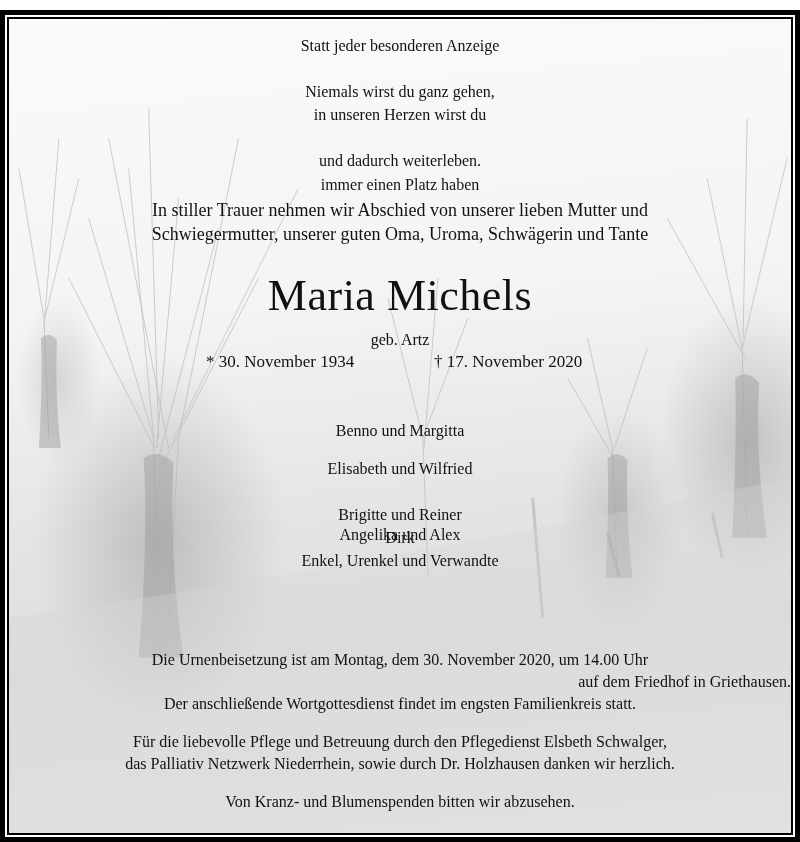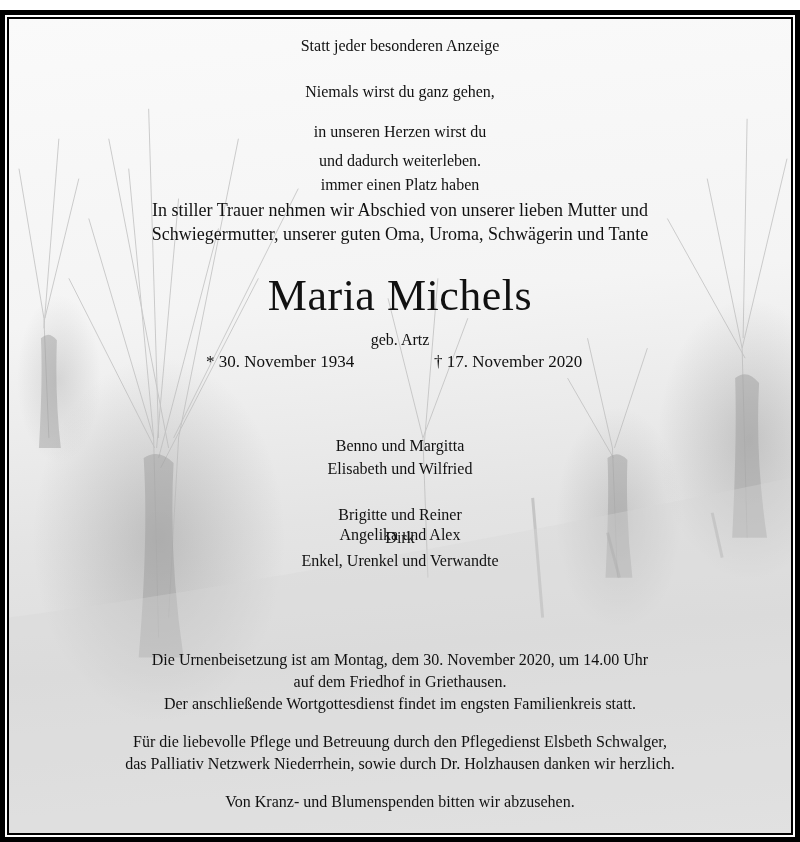--- a/index.html
+++ b/index.html
@@ -60,52 +60,52 @@
         </g>
         <path d="M0 600 Q300 560 784 460 L784 816 L0 816 Z" fill="#d8d8d8" opacity="0.35"></path>
       </svg>
     </div>
 
     <div class="content">
       <div class="line s16" style="top:16px;">Statt jeder besonderen Anzeige</div>
 
       <div>
         <div class="line s16" style="top:62px;">Niemals wirst du ganz gehen,</div>
-        <div class="line s16" style="top:102px;">in unseren Herzen wirst du</div>
+        <div class="line s16" style="top:85px;">in unseren Herzen wirst du</div>
         <div class="line s16" style="top:108px;margin-top:47px;">immer einen Platz haben</div>
         <div class="line s16" style="top:131px;">und dadurch weiterleben.</div>
       </div>
 
       <div>
         <div class="line s17" style="top:179px;">In stiller Trauer nehmen wir Abschied von unserer lieben Mutter und</div>
         <div class="line s17" style="top:203px;">Schwiegermutter, unserer guten Oma, Uroma, Schwägerin und Tante</div>
       </div>
 
       <div class="line s16" style="top:310px;">geb. Artz</div>
       <div class="line name" style="top:252px;">Maria Michels</div>
 
       <div class="dates" style="top:332px;">
         <span class="birth">* 30. November 1934</span>
         <span class="death">† 17. November 2020</span>
       </div>
 
 
       <div>
-        <div class="line s16" style="top:416px;">Benno und Margitta</div>
+        <div class="line s16" style="top:401px;">Benno und Margitta</div>
         <div class="line s16" style="top:439px;">Elisabeth und Wilfried</div>
         <div class="line s16" style="top:462px;margin-top:43px;">Angelika und Alex</div>
         <div class="line s16" style="top:485px;">Brigitte und Reiner</div>
         <div class="line s16" style="top:508px;">Dirk</div>
         <div class="line s16" style="top:531px;">Enkel, Urenkel und Verwandte</div>
       </div>
 
 
       <div>
         <div class="line s16" style="top:630px;">Die Urnenbeisetzung ist am Montag, dem 30. November 2020, um 14.00 Uhr</div>
-        <div class="line s16" style="top:652px;">auf dem Friedhof in Griethausen.</div>
+        <div class="line s16" style="top:652px;text-align:right;">auf dem Friedhof in Griethausen.</div>
         <div class="line s16" style="top:674px;">Der anschließende Wortgottesdienst findet im engsten Familienkreis statt.</div>
       </div>
 
       <div>
         <div class="line s16" style="top:712px;">Für die liebevolle Pflege und Betreuung durch den Pflegedienst Elsbeth Schwalger,</div>
         <div class="line s16" style="top:734px;">das Palliativ Netzwerk Niederrhein, sowie durch Dr. Holzhausen danken wir herzlich.</div>
       </div>
 
       <div class="line s16" style="top:772px;">Von Kranz- und Blumenspenden bitten wir abzusehen.</div>
     </div>

